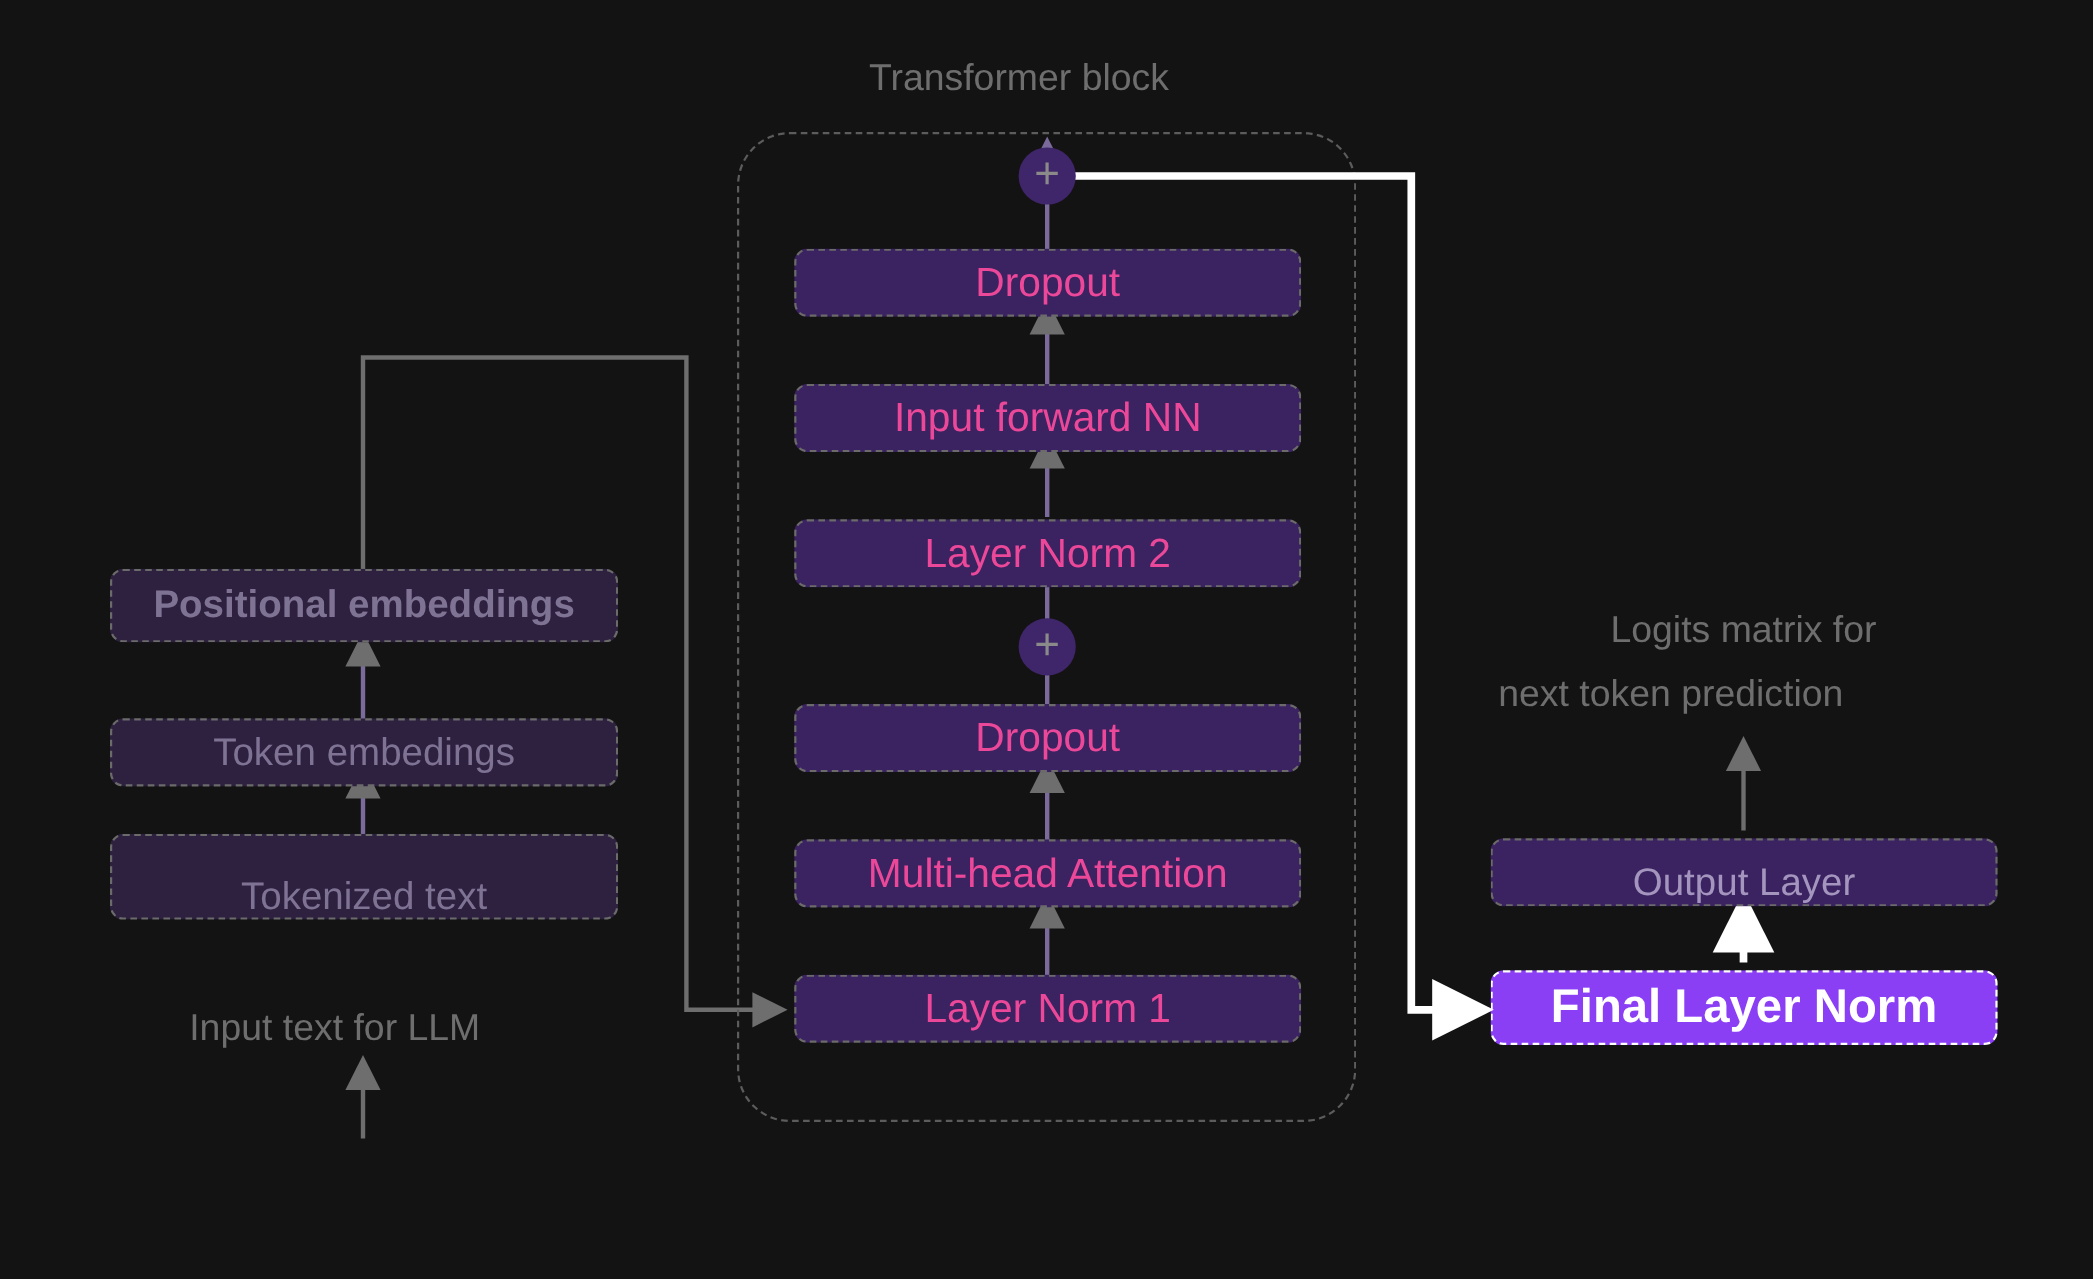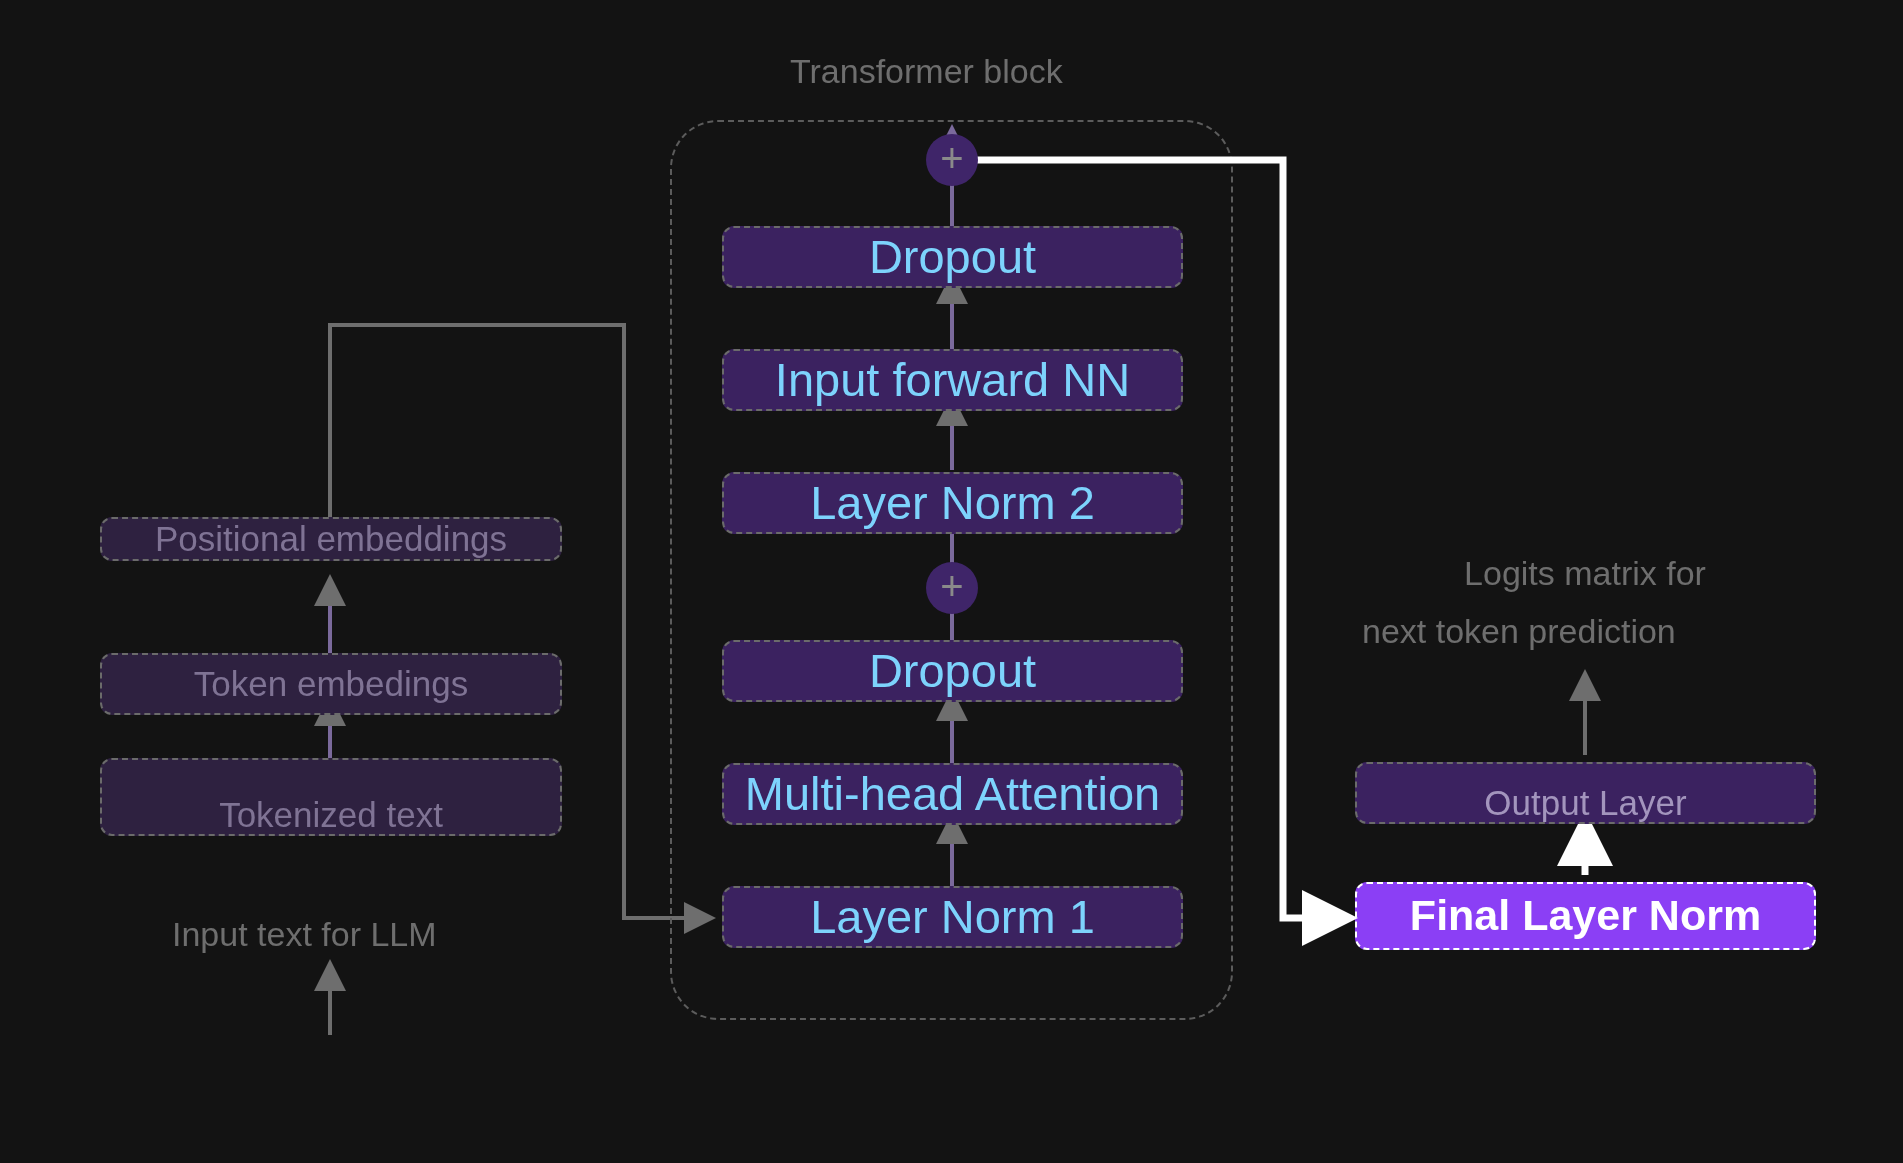--- a/index.html
+++ b/index.html
@@ -31,22 +31,22 @@
     line-height: 1.1;
     white-space: nowrap;
   }
   .node.embed {
     background: #2e2140;
     color: #7f7394;
     font-size: 35px;
   }
   .node.inner {
     background: #3b2260;
-    color: #7dd3fc;
-    font-size: 47px;
+    color: #ec4899;
+    font-size: 37px;
   }
   .node.right {
     background: #3b2260;
     color: #a395bd;
     font-size: 35px;
   }
   .node.highlight {
     background: #8b3ff5;
     border: 2px dashed #ffffff;
     color: #ffffff;
@@ -177,21 +177,21 @@
         <path d="M0.5,0.5 L8.5,4.5 L0.5,8.5 z" fill="#ffffff"></path>
       </marker>
     </defs>
     <path d="M975,160 L1283,160 L1283,918 L1330,918" fill="none" stroke="#ffffff" stroke-width="7" marker-end="url(#arrWhite2)"></path>
   </svg>
 
   <div id="tf-block" style="left:670px; top:120px; width:563px; height:900px;"></div>
 
   <div class="caption" style="left:790px; top:50px;">Transformer block</div>
 
-  <div class="node embed" style="left:100px; top:517px; width:462px; height:44px;">
+  <div class="node embed" style="left:100px; top:517px; width:462px; height:67px;font-weight:bold;">
     <span>Positional embeddings</span>
   </div>
 
   <div class="node embed" style="left:100px; top:653px; width:462px; height:62px;">
     <span>Token embedings</span>
   </div>
 
   <div class="node embed" style="left:100px; top:758px; width:462px; height:78px;align-items:flex-end;">
     <span>Tokenized text</span>
   </div>

